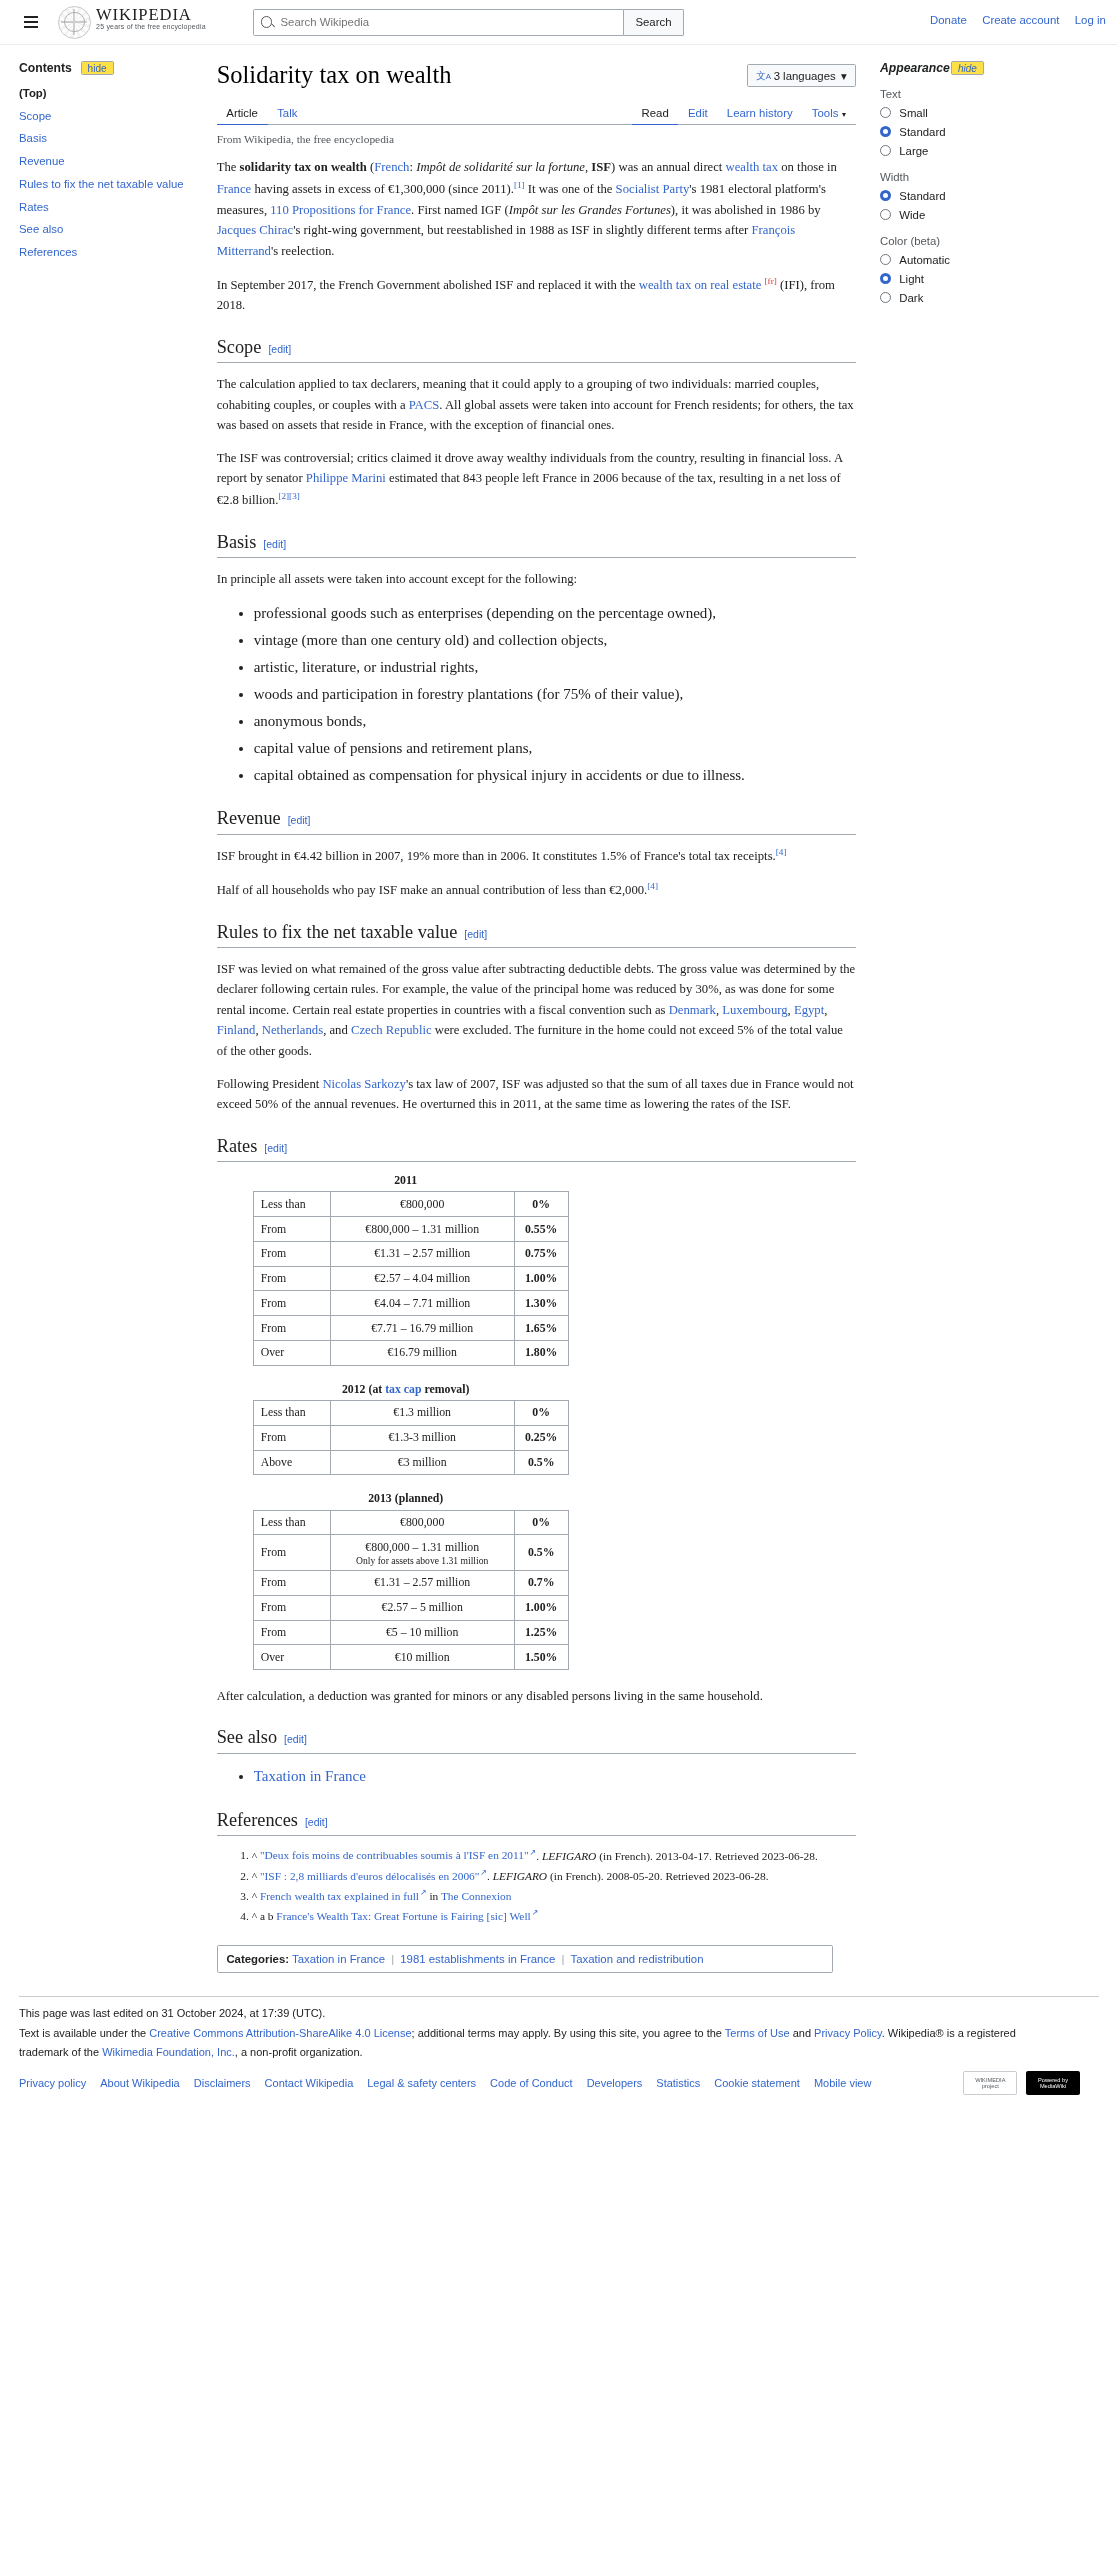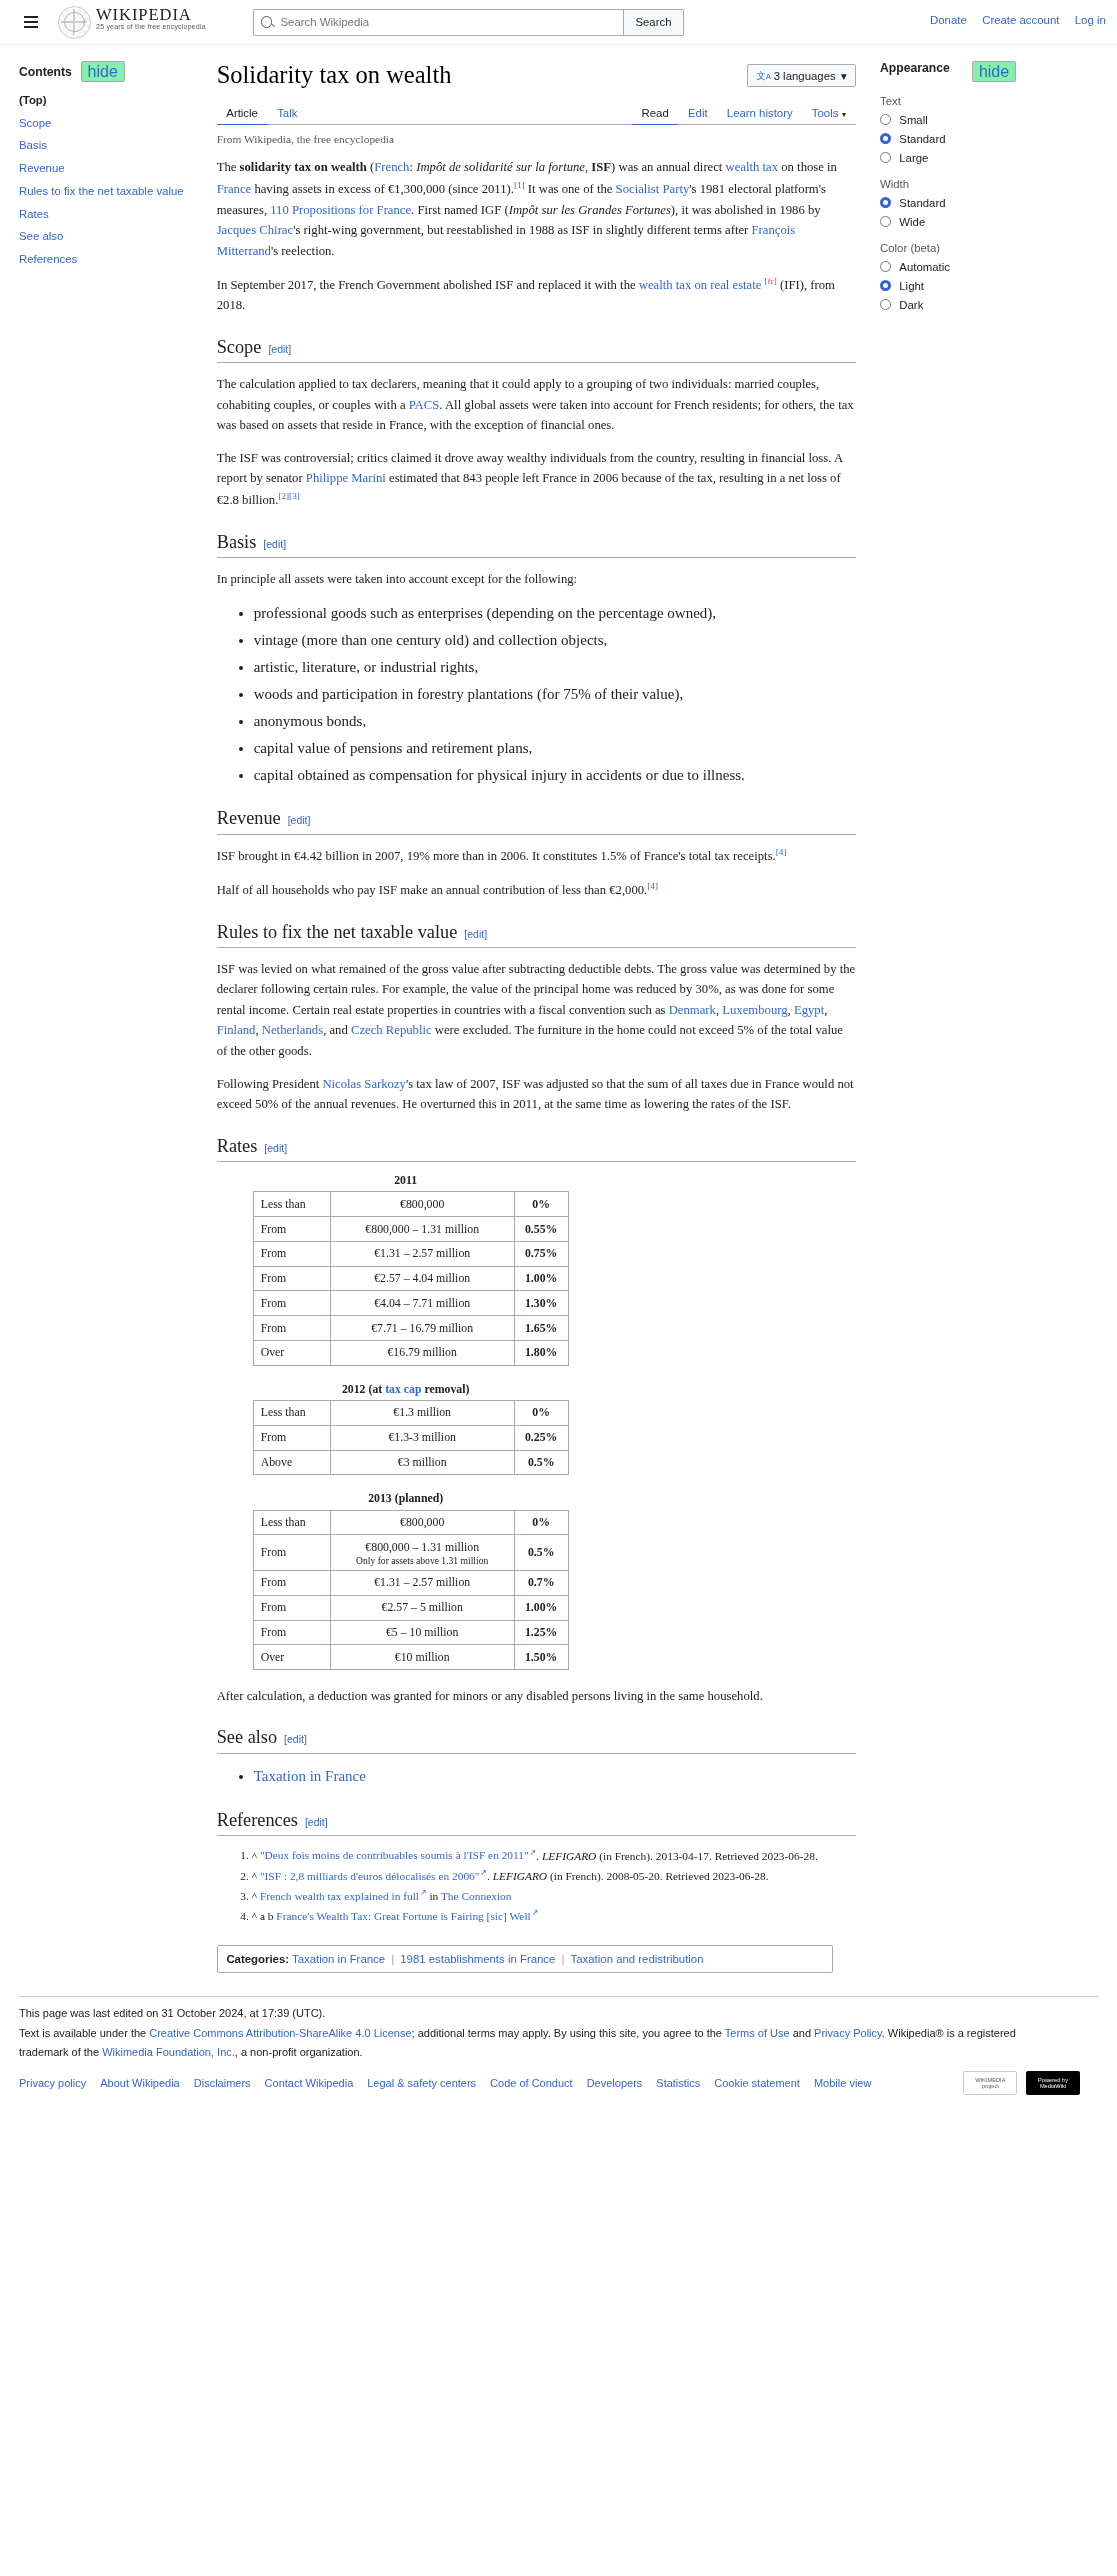--- a/index.html
+++ b/index.html
@@ -86,36 +86,36 @@
 
   
   #layout { display: flex; align-items: flex-start; }
   #toc {
     width: 201px; flex: none; padding: 15.7px 12.2px 0 19px;
     font-family:"Liberation Sans", sans-serif;
   }
   #toc .toc-head { display:flex; align-items:center; gap:8.7px; }
   #toc .toc-title { font-weight: bold; font-size: 12.2px; color:#202122;}
   .hide-btn {
-    font-size: 16px; color:#36c; border:0.9px solid #a2a9b1; border-radius: 1.7px;
-    padding: 0.9px 6.1px; background:#86efac; cursor:pointer;
+    font-size: 10px; color:#36c; border:0.9px solid #a2a9b1; border-radius: 1.7px;
+    padding: 0.9px 6.1px; background:#fde047; cursor:pointer;
   }
   #toc ul { list-style:none; margin: 10.5px 0 0 0; padding:0; }
   #toc li { margin: 0 0 7.9px 0; font-size: 11.4px; line-height:1.3; }
   #toc li.top { font-weight: bold; color:#202122; }
   #toc li a { color:#3366cc; }
 
   #content {
     width: 672px; flex: none; padding: 10.5px 17.5px 0 15.7px;
   }
   #appearance {
     width: 218px; flex:none; padding: 15.7px 14px 0 7px;
     font-family:"Liberation Sans", sans-serif; font-size:11.4px;
   }
-  #appearance .ap-head { display:flex; gap:22px; margin-bottom:12.2px;}
+  #appearance .ap-head { display:flex; gap:1px; margin-bottom:12.2px;font-style:italic;}
   #appearance .ap-title { font-weight:bold; font-size:12.2px;}
   .ap-group { margin-bottom: 14px; }
   .ap-group .ap-label { color:#54595d; font-size:11.4px; margin-bottom:7px; }
   .ap-opt { display:flex; align-items:center; gap:7.9px; margin-bottom:7px; font-size:11.4px;}
   .radio {
     width:11.4px; height:11.4px; border:0.9px solid #72777d; border-radius:50%;
     background:#fff; flex:none; position:relative;
   }
   .radio.on { border: 3.5px solid #3366cc; }
   .ap-link { color:#3366cc; font-size:11.4px; line-height:1.45; display:block; margin-bottom:12.2px;}

